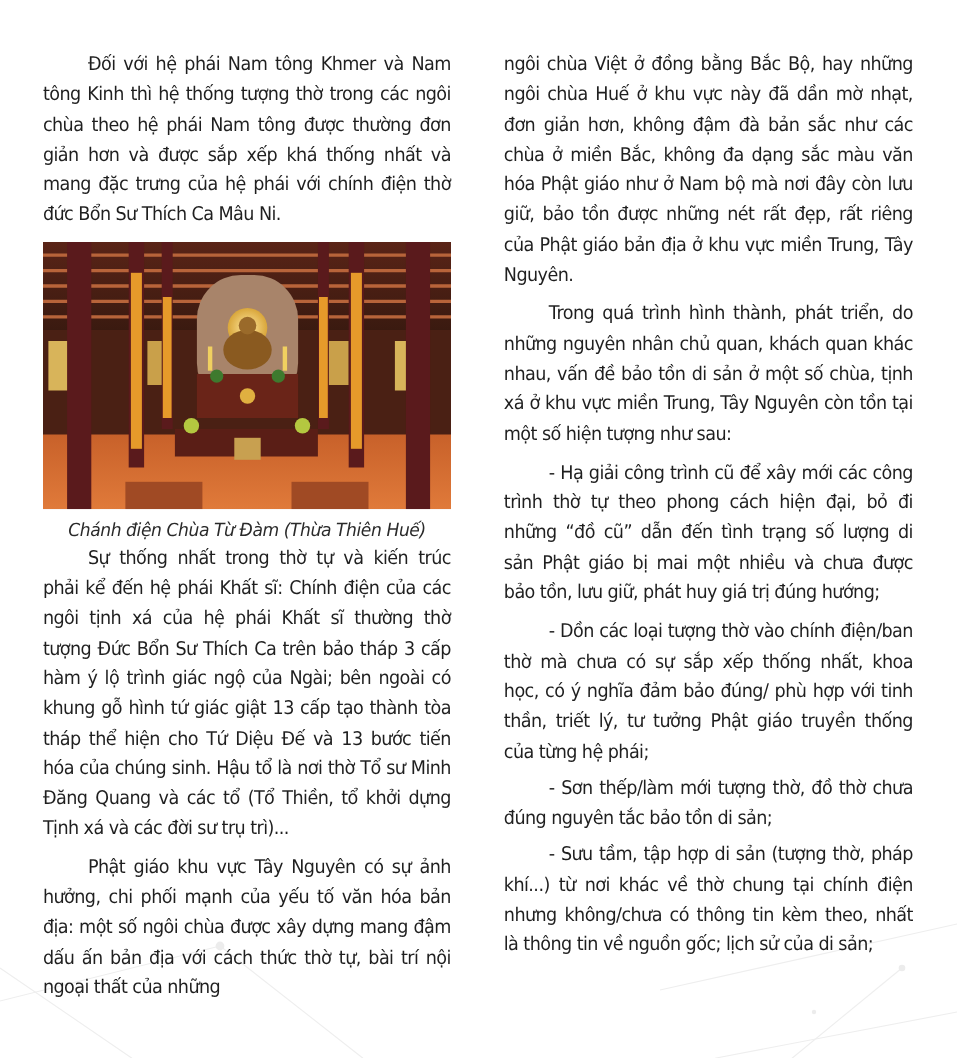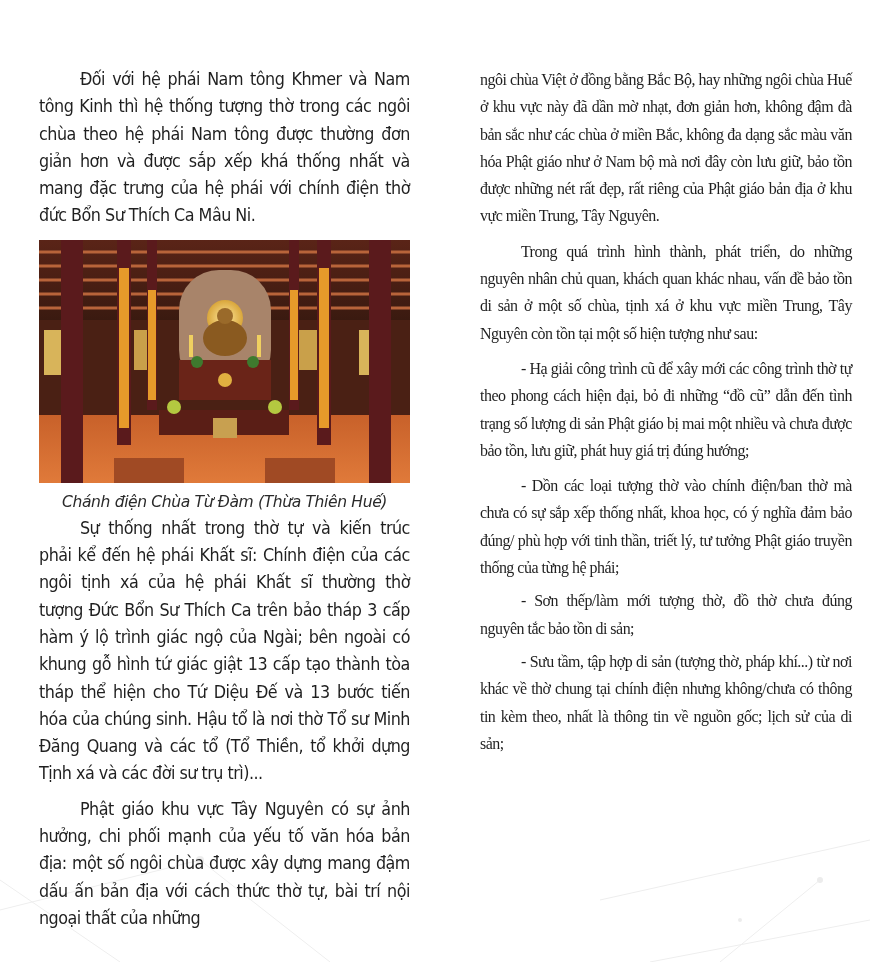--- a/index.html
+++ b/index.html
@@ -4,23 +4,23 @@
 <style>
   html, body { margin: 0; padding: 0; }
   body {
     width: 870px; height: 962px; overflow: hidden;
     background: #ffffff;
     font-family: "DejaVu Sans", sans-serif;
     color: #1f1f1f;
     position: relative;
   }
   .bg-net { position: absolute; left: 0; top: 0; width: 870px; height: 962px; z-index: 0; }
-  .col { position: absolute; top: 46px; z-index: 1; margin-top: 20px; }
+  .col { position: absolute; top: 46px; z-index: 1; }
   .col-left { left: 39px; width: 371px; }
-  .col-right { left: 480px; width: 372px; font-family: Liberation Serif, serif; }
+  .col-right { left: 458px; width: 372px; }
   p {
     margin: 0; font-size: 17.2px; line-height: 27.3px;
     text-align: justify; letter-spacing: -0.55px; word-spacing: 0px;
     transform: scaleX(0.93); transform-origin: left top; width: 107.5%;
   }
   p.indent { text-indent: 44px; }
   .gap-s { height: 6px; }
   .gap-m { height: 8px; }
   .photo { position: relative; width: 371px; height: 243px; margin-top: 10px; overflow: hidden; }
   .photo svg { display: block; }

